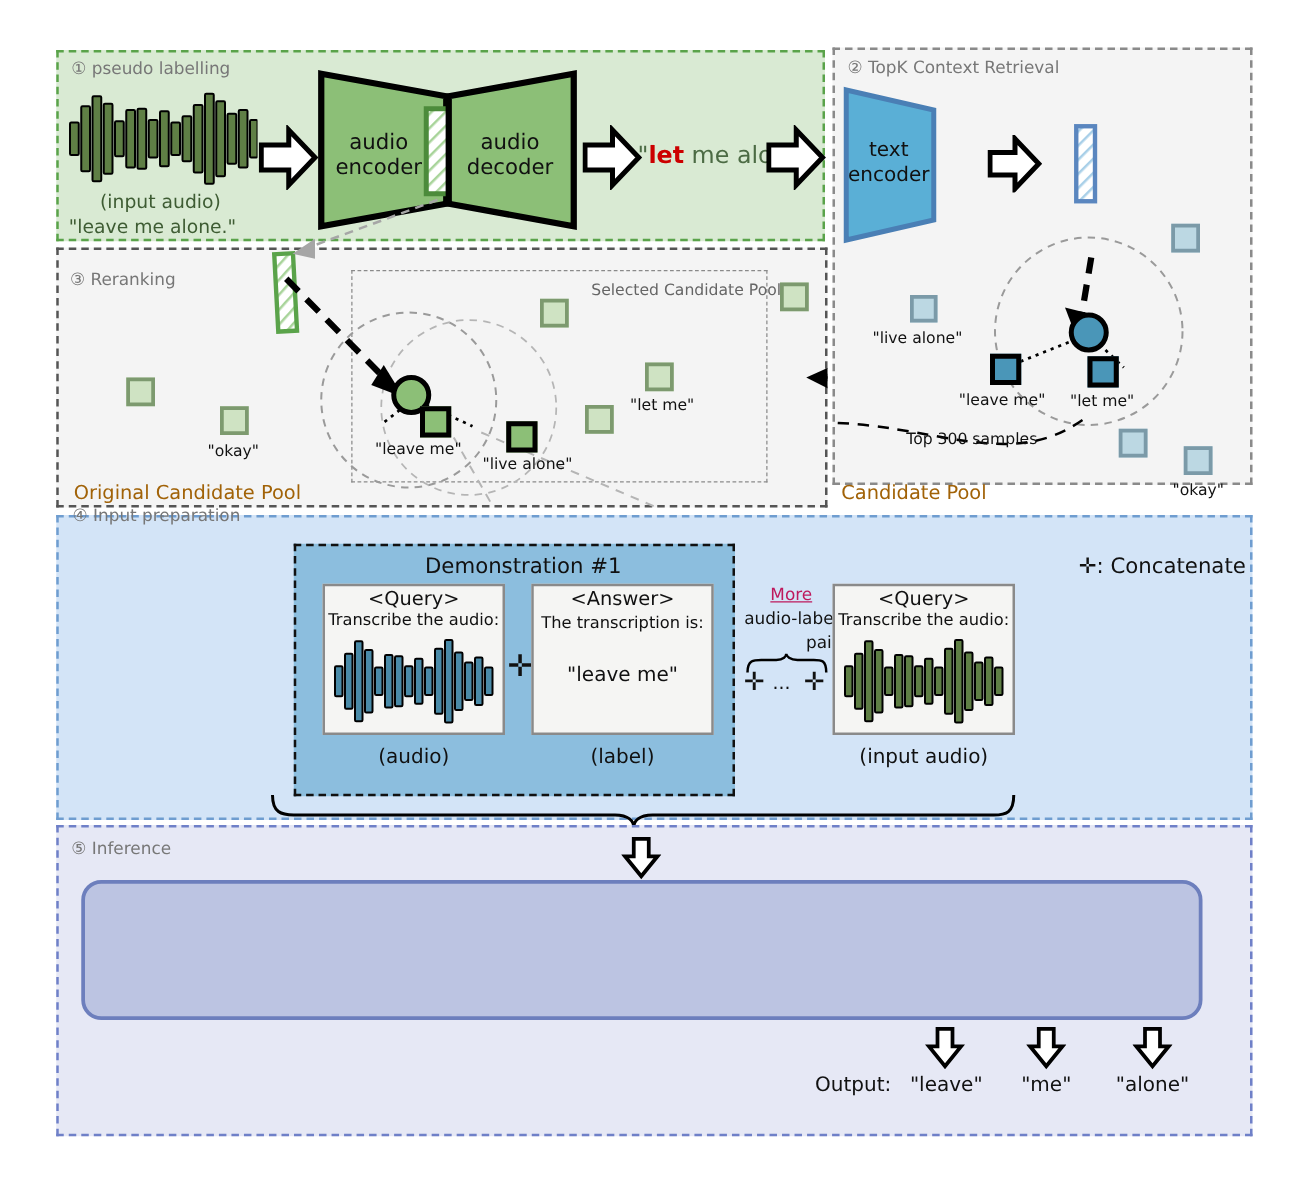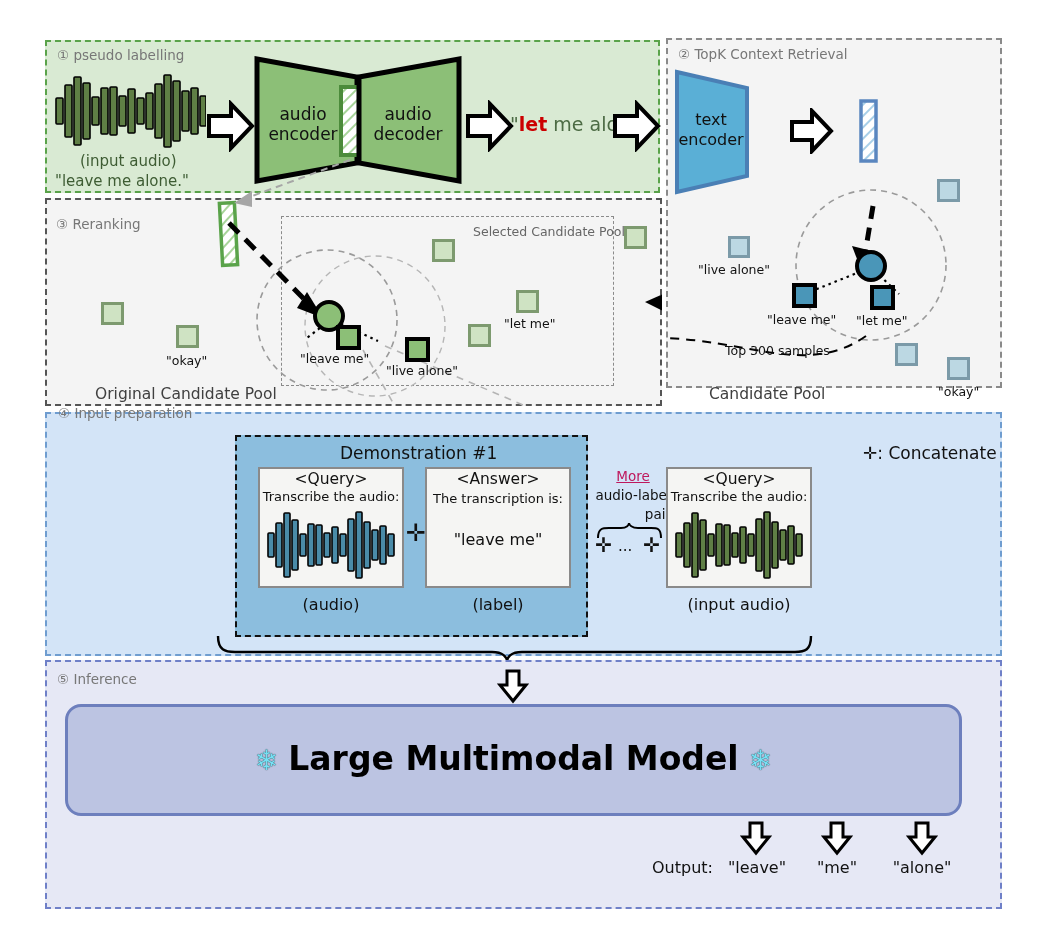--- a/index.html
+++ b/index.html
@@ -13,21 +13,21 @@
   
   #sec1{left:45px;top:40px;width:615px;height:153px;background:#d9ead3;border:2px dashed #5aa34a;}
   #sec2{left:666px;top:38px;width:336px;height:350px;background:#f4f4f4;border:2px dashed #8a8a8a;}
   #sec3{left:45px;top:198px;width:617px;height:208px;background:#f4f4f4;border:2px dashed #555555;}
   #sec4{left:45px;top:412px;width:957px;height:244px;background:#d3e4f7;border:2px dashed #6f9dd0;}
   #sec5{left:45px;top:660px;width:957px;height:249px;background:#e6e8f5;border:2px dashed #6f80c8;}
 
   
   .t{position:absolute;white-space:nowrap;}
 
-  .pool-name{font-size:15.5px;color:#404040;margin-left:36px;}
+  .pool-name{font-size:15.5px;color:#a16207;}
   .small-lbl{font-size:12.5px;color:#111;}
   .sq-lbl{font-size:12.5px;color:#111;}
 </style>
 </head>
 <body>
 
 <div id="stage">
 
   <div class="box" id="sec1"></div>
   <div class="t sec-label" style="left:57px;top:47px;">① pseudo labelling</div>
@@ -312,21 +312,20 @@
 
   <div class="box" id="sec5"></div>
   <div class="t sec-label" style="left:57px;top:671px;">⑤ Inference</div>
 
   <div class="t" style="left:453px;top:704px;font-size:15.5px;color:#111;">Input</div>
   <svg class="abs" style="left:497px;top:668px;" width="32" height="36">
     <polygon points="10,3 22,3 22,17 29,17 16,33 3,17 10,17" fill="#fff" stroke="#000" stroke-width="3"></polygon>
   </svg>
 
   <div class="box" style="left:65px;top:704px;width:897px;height:112px;background:#bcc4e2;border:3px solid #6d7fbd;border-radius:16px;"></div>
-  <div class="t" style="left:65px;top:739px;width:897px;text-align:center;font-size:33px;font-weight:bold;color:#000;"><span style="color:#76e1f5;font-size:28px;text-shadow:0 0 1px #000;">❄</span><span style="padding:0 10px;">Large Multimodal Model</span><span style="color:#76e1f5;font-size:28px;text-shadow:0 0 1px #000;">❄</span></div>
 
   <svg class="abs" style="left:740px;top:820px;" width="32" height="36">
     <polygon points="10,3 22,3 22,17 29,17 16,33 3,17 10,17" fill="#fff" stroke="#000" stroke-width="3"></polygon>
   </svg>
   <svg class="abs" style="left:821px;top:820px;" width="32" height="36">
     <polygon points="10,3 22,3 22,17 29,17 16,33 3,17 10,17" fill="#fff" stroke="#000" stroke-width="3"></polygon>
   </svg>
   <svg class="abs" style="left:906px;top:820px;" width="32" height="36">
     <polygon points="10,3 22,3 22,17 29,17 16,33 3,17 10,17" fill="#fff" stroke="#000" stroke-width="3"></polygon>
   </svg>

